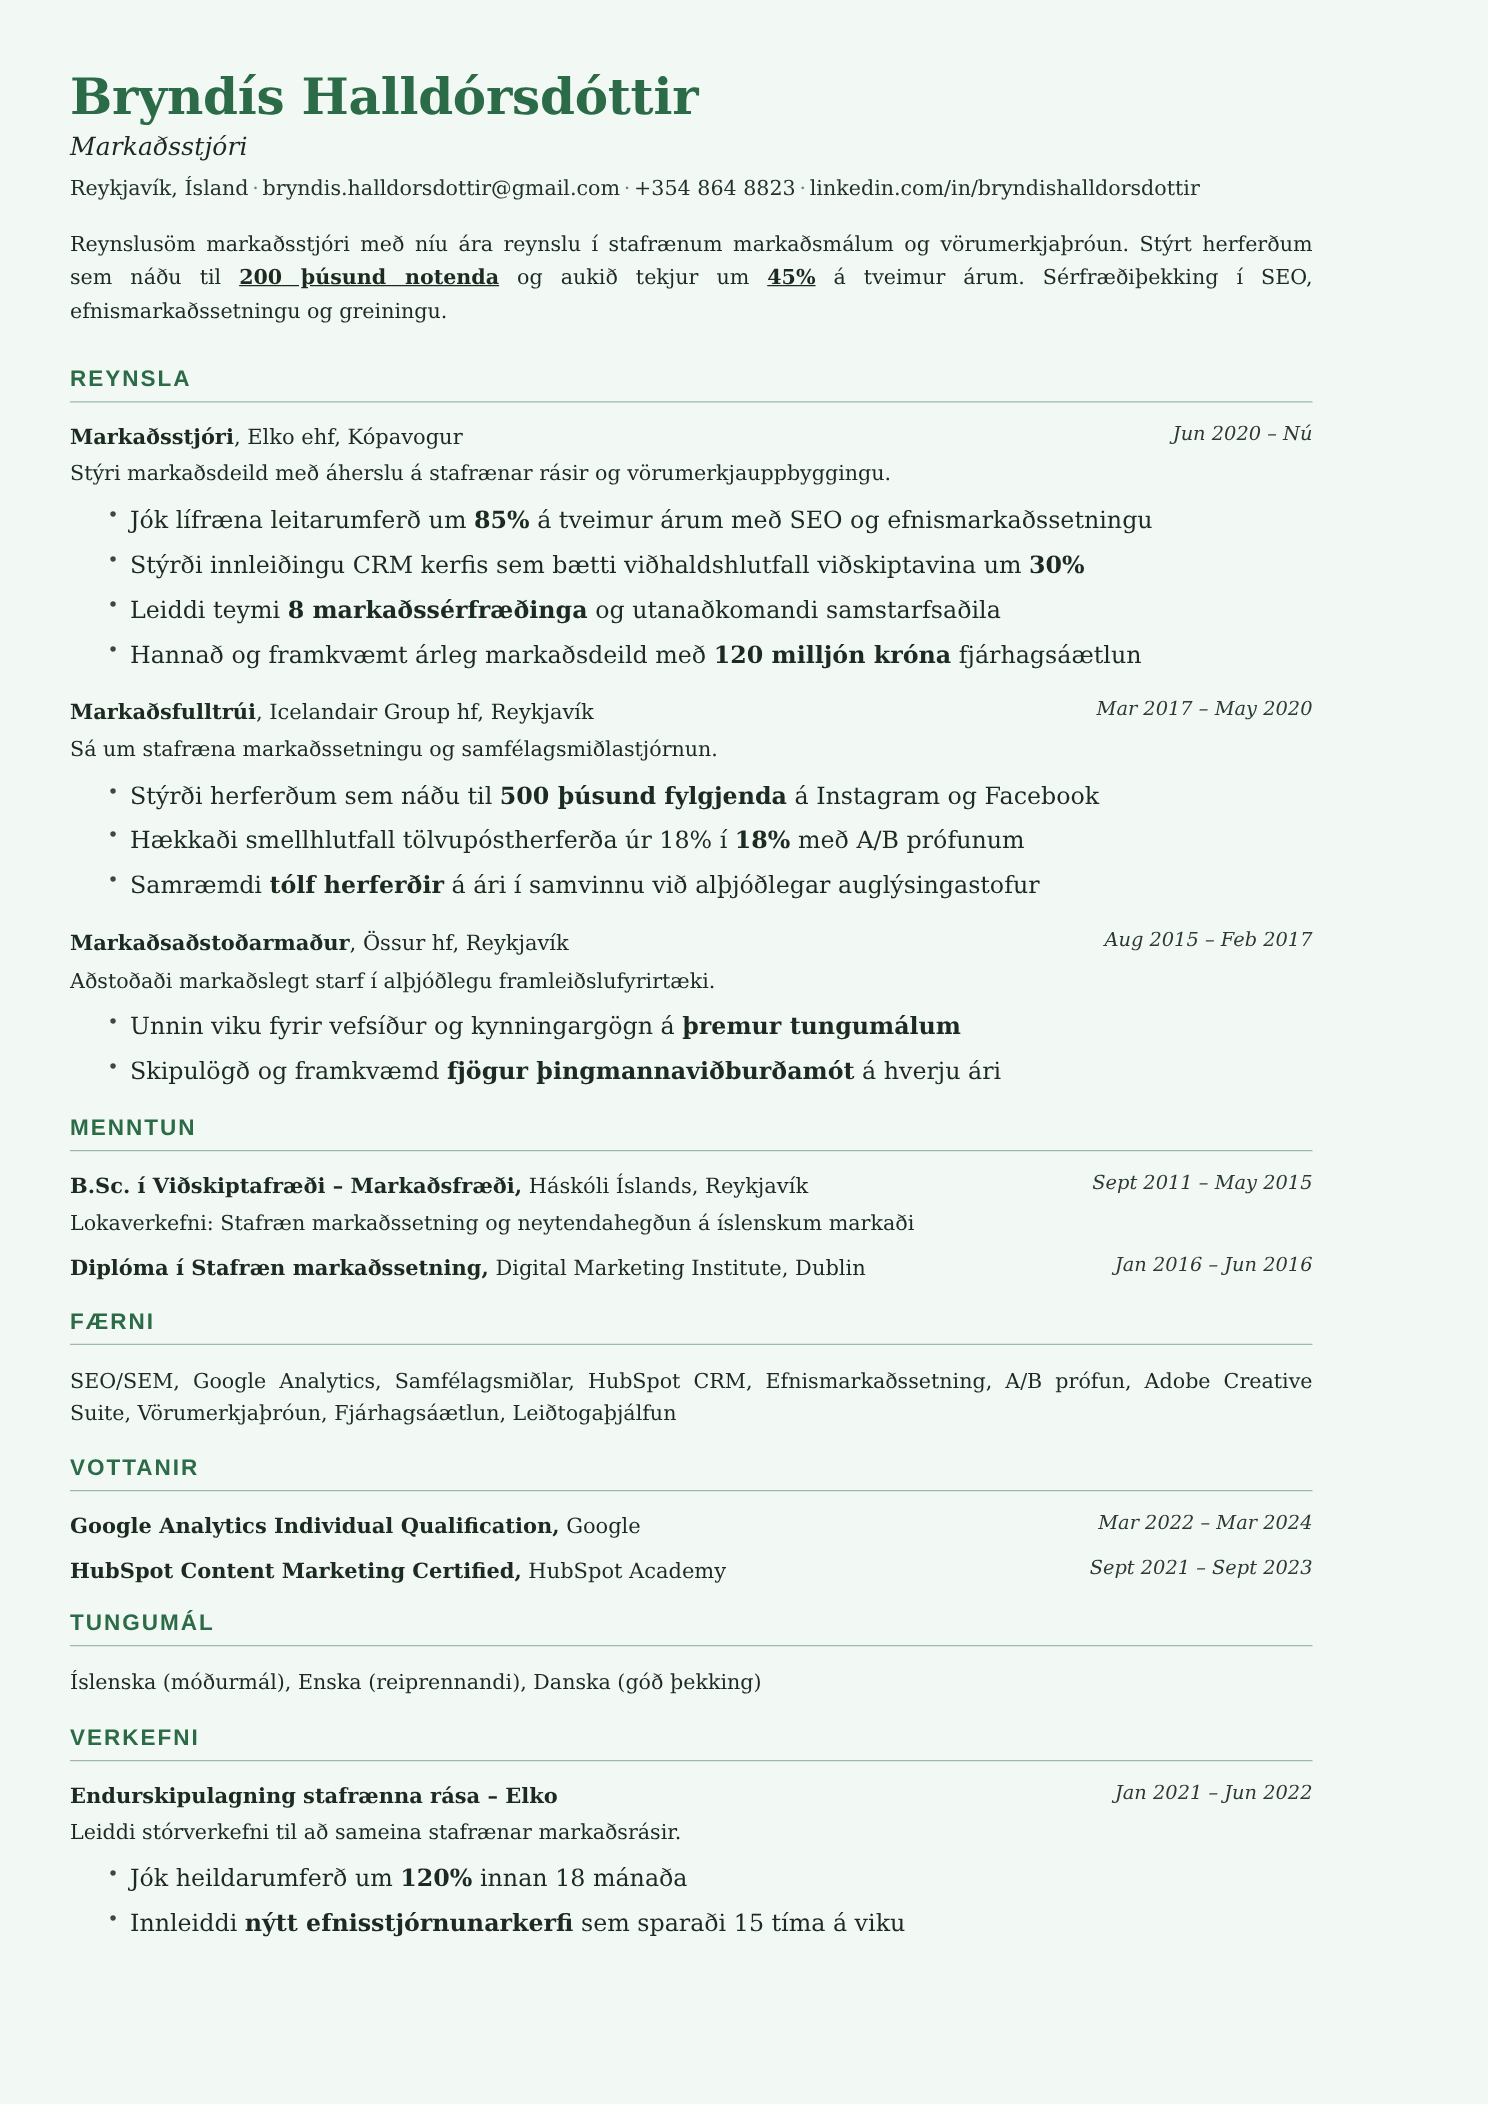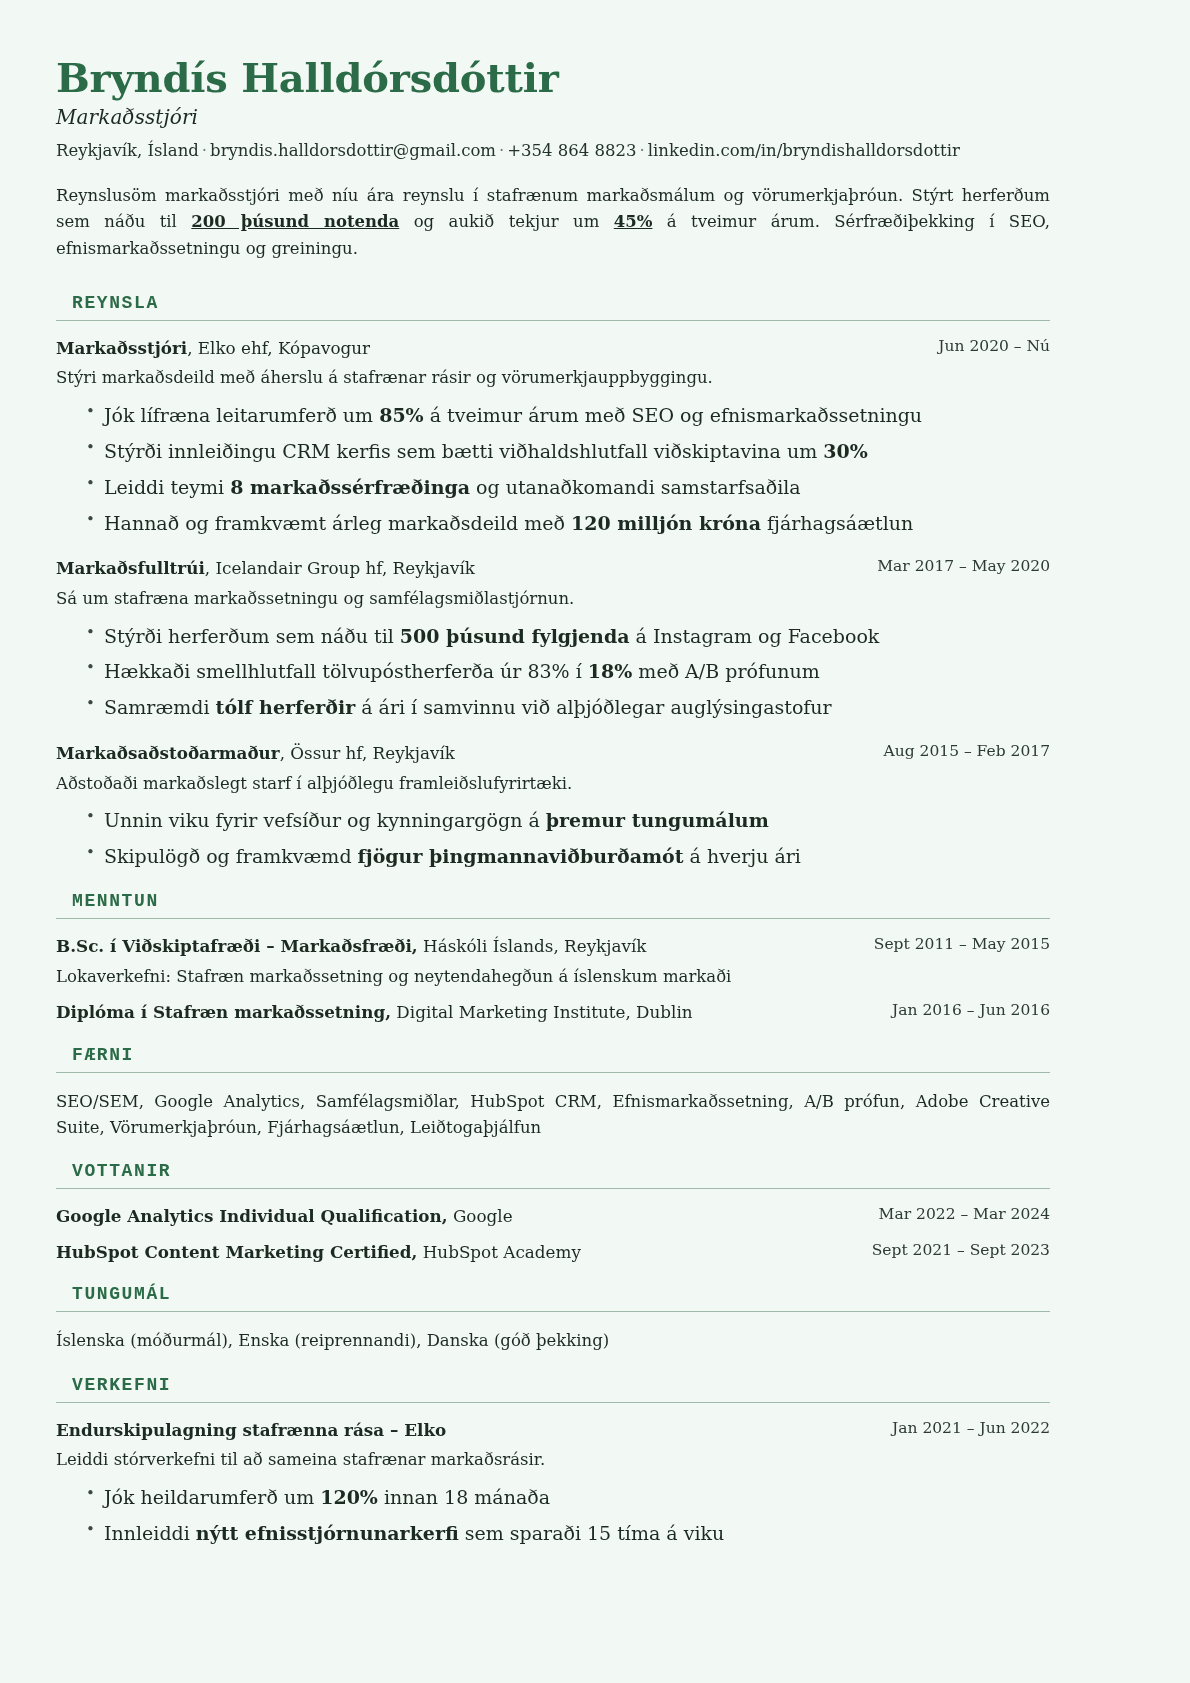--- a/index.html
+++ b/index.html
@@ -56,26 +56,26 @@
     color: #1c2b22;
     text-align: justify;
     margin: 0 0 30px 0;
     max-width: 995px;
   }
   .summary b { font-weight: bold; text-decoration: underline; }
 
   
   .section { margin: 0 0 6px 0; }
   .section-title {
-    font-family: Liberation Mono, monospace;
+    font-family: Liberation Sans, sans-serif;
     font-weight: bold;
     font-size: 18px;
     letter-spacing: 1.6px;
     color: #2b6b47;
-    margin: 20px 0 7px 16px;
+    margin: 20px 0 7px 0;
     text-transform: uppercase;
   }
   .rule {
     height: 0;
     border-top: 1.4px solid #9fbaa9;
     margin: 0 0 16px 0;
     max-width: 995px;
   }
 
   
@@ -89,20 +89,21 @@
   }
   .entry-title {
     font-size: 16.8px;
     line-height: 1.4;
     color: #1c2b22;
     flex: 1 1 auto;
   }
   .entry-title b { font-weight: bold; }
   .entry-date {
     font-size: 15.5px;
+    font-style: italic;
     color: #2c3b32;
     white-space: nowrap;
     flex: 0 0 auto;
     text-align: right;
   }
   .entry-desc {
     font-size: 16.5px;
     line-height: 1.55;
     color: #1c2b22;
     margin: 5px 0 0 0;
@@ -175,21 +176,21 @@
           </ul>
         </div>
         <div class="entry">
           <div class="entry-head">
             <div class="entry-title"><b>Markaðsfulltrúi</b><span>, Icelandair Group hf, Reykjavík</span></div>
             <div class="entry-date">Mar 2017 – May 2020</div>
           </div>
           <div class="entry-desc">Sá um stafræna markaðssetningu og samfélagsmiðlastjórnun.</div>
           <ul class="bullets">
             <li><span>Stýrði herferðum sem náðu til </span><b>500 þúsund fylgjenda</b><span> á Instagram og Facebook</span></li>
-            <li><span>Hækkaði smellhlutfall tölvupóstherferða úr 83% í </span><b>18%</b><span> með A/B prófunum</span></li>
+            <li><span>Hækkaði smellhlutfall tölvupóstherferða úr 18% í </span><b>18%</b><span> með A/B prófunum</span></li>
             <li><span>Samræmdi </span><b>tólf herferðir</b><span> á ári í samvinnu við alþjóðlegar auglýsingastofur</span></li>
           </ul>
         </div>
         <div class="entry">
           <div class="entry-head">
             <div class="entry-title"><b>Markaðsaðstoðarmaður</b><span>, Össur hf, Reykjavík</span></div>
             <div class="entry-date">Aug 2015 – Feb 2017</div>
           </div>
           <div class="entry-desc">Aðstoðaði markaðslegt starf í alþjóðlegu framleiðslufyrirtæki.</div>
           <ul class="bullets">

